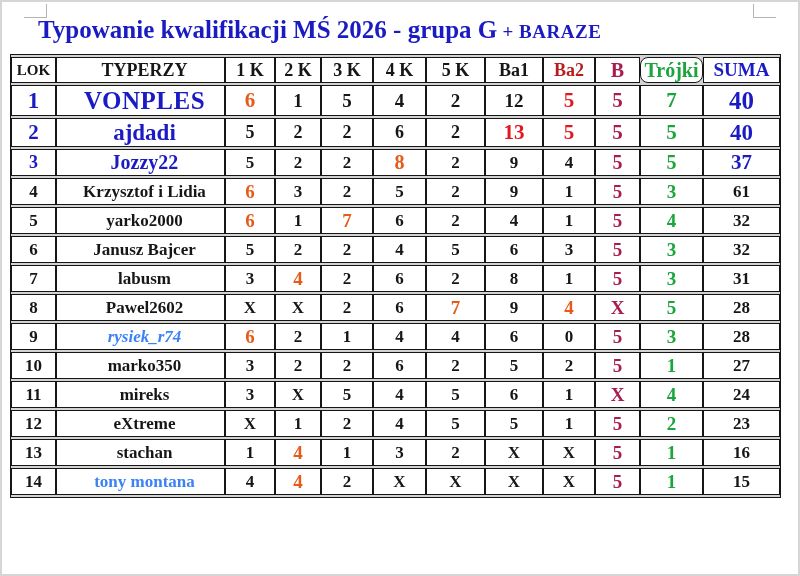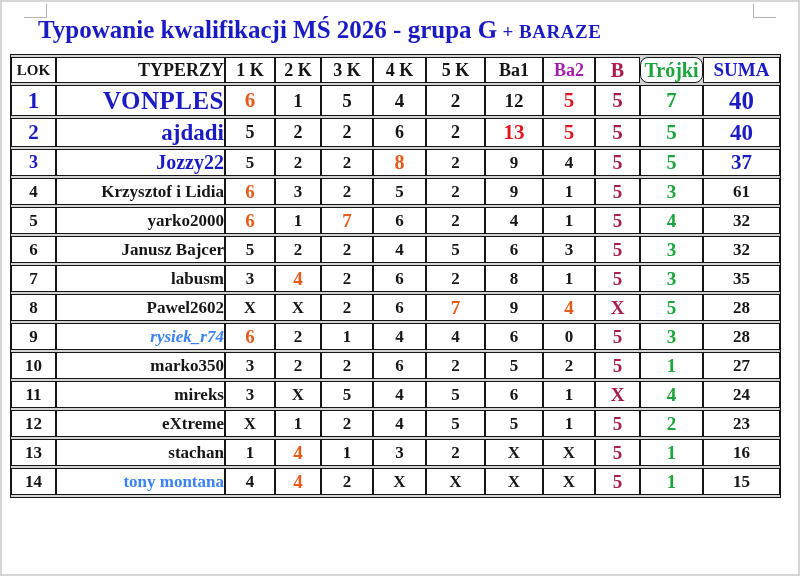--- a/index.html
+++ b/index.html
@@ -16,21 +16,21 @@
   .title .suffix{font-size:19px;letter-spacing:.5px;}
   .subtitle{font-size:24px;color:#d90f0f;}
   table{
     margin:9px 0 0 8px;border-collapse:separate;border-spacing:0 2px;
     background:#d2d2d2;border:1px solid #161616;table-layout:fixed;width:769px;
   }
   th,td{
     border:1px solid #161616;background:#fff;text-align:center;padding:0;
     overflow:hidden;white-space:nowrap;box-sizing:border-box;vertical-align:middle;
   }
-  th.col1,td.col1{text-align:right;padding-left:8px;}
+  th.col1,td.col1{text-align:center;padding-left:8px;}
   th{font-size:18px;height:26px;}
   th.col0{font-size:15px;}
   th.em-h{font-size:20px;}
   th.col11{font-size:19px;}
   .t1 td{font-size:19px;height:31px;}
   .t1 td.col0{font-size:23px;}
   .t1 td.col1{font-size:25px;letter-spacing:.5px;}
   .t1 td.col11{font-size:25px;}
   .t1 td.em{font-size:21px;}
   .t2 td{font-size:18px;height:29px;}
@@ -77,21 +77,21 @@
   <thead>
     <tr id="hdr-row">
         <th class="col0" style="color: rgb(22, 22, 22);">LOK</th>
         <th class="col1" style="color: rgb(22, 22, 22);">TYPERZY</th>
         <th class="col2" style="color: rgb(22, 22, 22);">1 K</th>
         <th class="col3" style="color: rgb(22, 22, 22); margin-left: 24px;">2 K</th>
         <th class="col4" style="color: rgb(22, 22, 22);">3 K</th>
         <th class="col5" style="color: rgb(22, 22, 22);">4 K</th>
         <th class="col6" style="color: rgb(22, 22, 22);">5 K</th>
         <th class="col7" style="color: rgb(22, 22, 22);">Ba1</th>
-        <th class="col8" style="color: #a21caf;">Ba2</th>
+        <th class="col8" style="color: #b91c1c;">Ba2</th>
         <th class="col9 em-h" style="color: rgb(168, 28, 80);">B</th>
         <th class="col10 em-h" style="color: rgb(28, 165, 60); border-radius: 8px;">Trójki</th>
         <th class="col11" style="color: rgb(27, 27, 196);">SUMA</th>
       </tr>
   </thead>
   <tbody id="tbody">
       <tr class="t1">
         <td class="col0" style="color: rgb(27, 27, 196);">1</td>
         <td class="col1" style="color: rgb(27, 27, 196);">VONPLES</td>
         <td class="col2 em" style="color: rgb(229, 91, 26);">6</td>
@@ -180,21 +180,21 @@
         <td class="col1" style="color: rgb(22, 22, 22);">labusm</td>
         <td class="col2" style="color: rgb(22, 22, 22);">3</td>
         <td class="col3 em" style="color: rgb(229, 91, 26);">4</td>
         <td class="col4" style="color: rgb(22, 22, 22);">2</td>
         <td class="col5" style="color: rgb(22, 22, 22);">6</td>
         <td class="col6" style="color: rgb(22, 22, 22);">2</td>
         <td class="col7" style="color: rgb(22, 22, 22);">8</td>
         <td class="col8" style="color: rgb(22, 22, 22);">1</td>
         <td class="col9 em" style="color: rgb(168, 28, 80);">5</td>
         <td class="col10 em" style="color: rgb(28, 165, 60);">3</td>
-        <td class="col11" style="color: rgb(22, 22, 22);">35</td>
+        <td class="col11" style="color: rgb(22, 22, 22);">31</td>
       </tr>
       <tr class="tn">
         <td class="col0" style="color: rgb(22, 22, 22);">8</td>
         <td class="col1" style="color: rgb(22, 22, 22);">Pawel2602</td>
         <td class="col2" style="color: rgb(22, 22, 22);">X</td>
         <td class="col3" style="color: rgb(22, 22, 22);">X</td>
         <td class="col4" style="color: rgb(22, 22, 22);">2</td>
         <td class="col5" style="color: rgb(22, 22, 22);">6</td>
         <td class="col6 em" style="color: rgb(229, 91, 26);">7</td>
         <td class="col7" style="color: rgb(22, 22, 22);">9</td>

